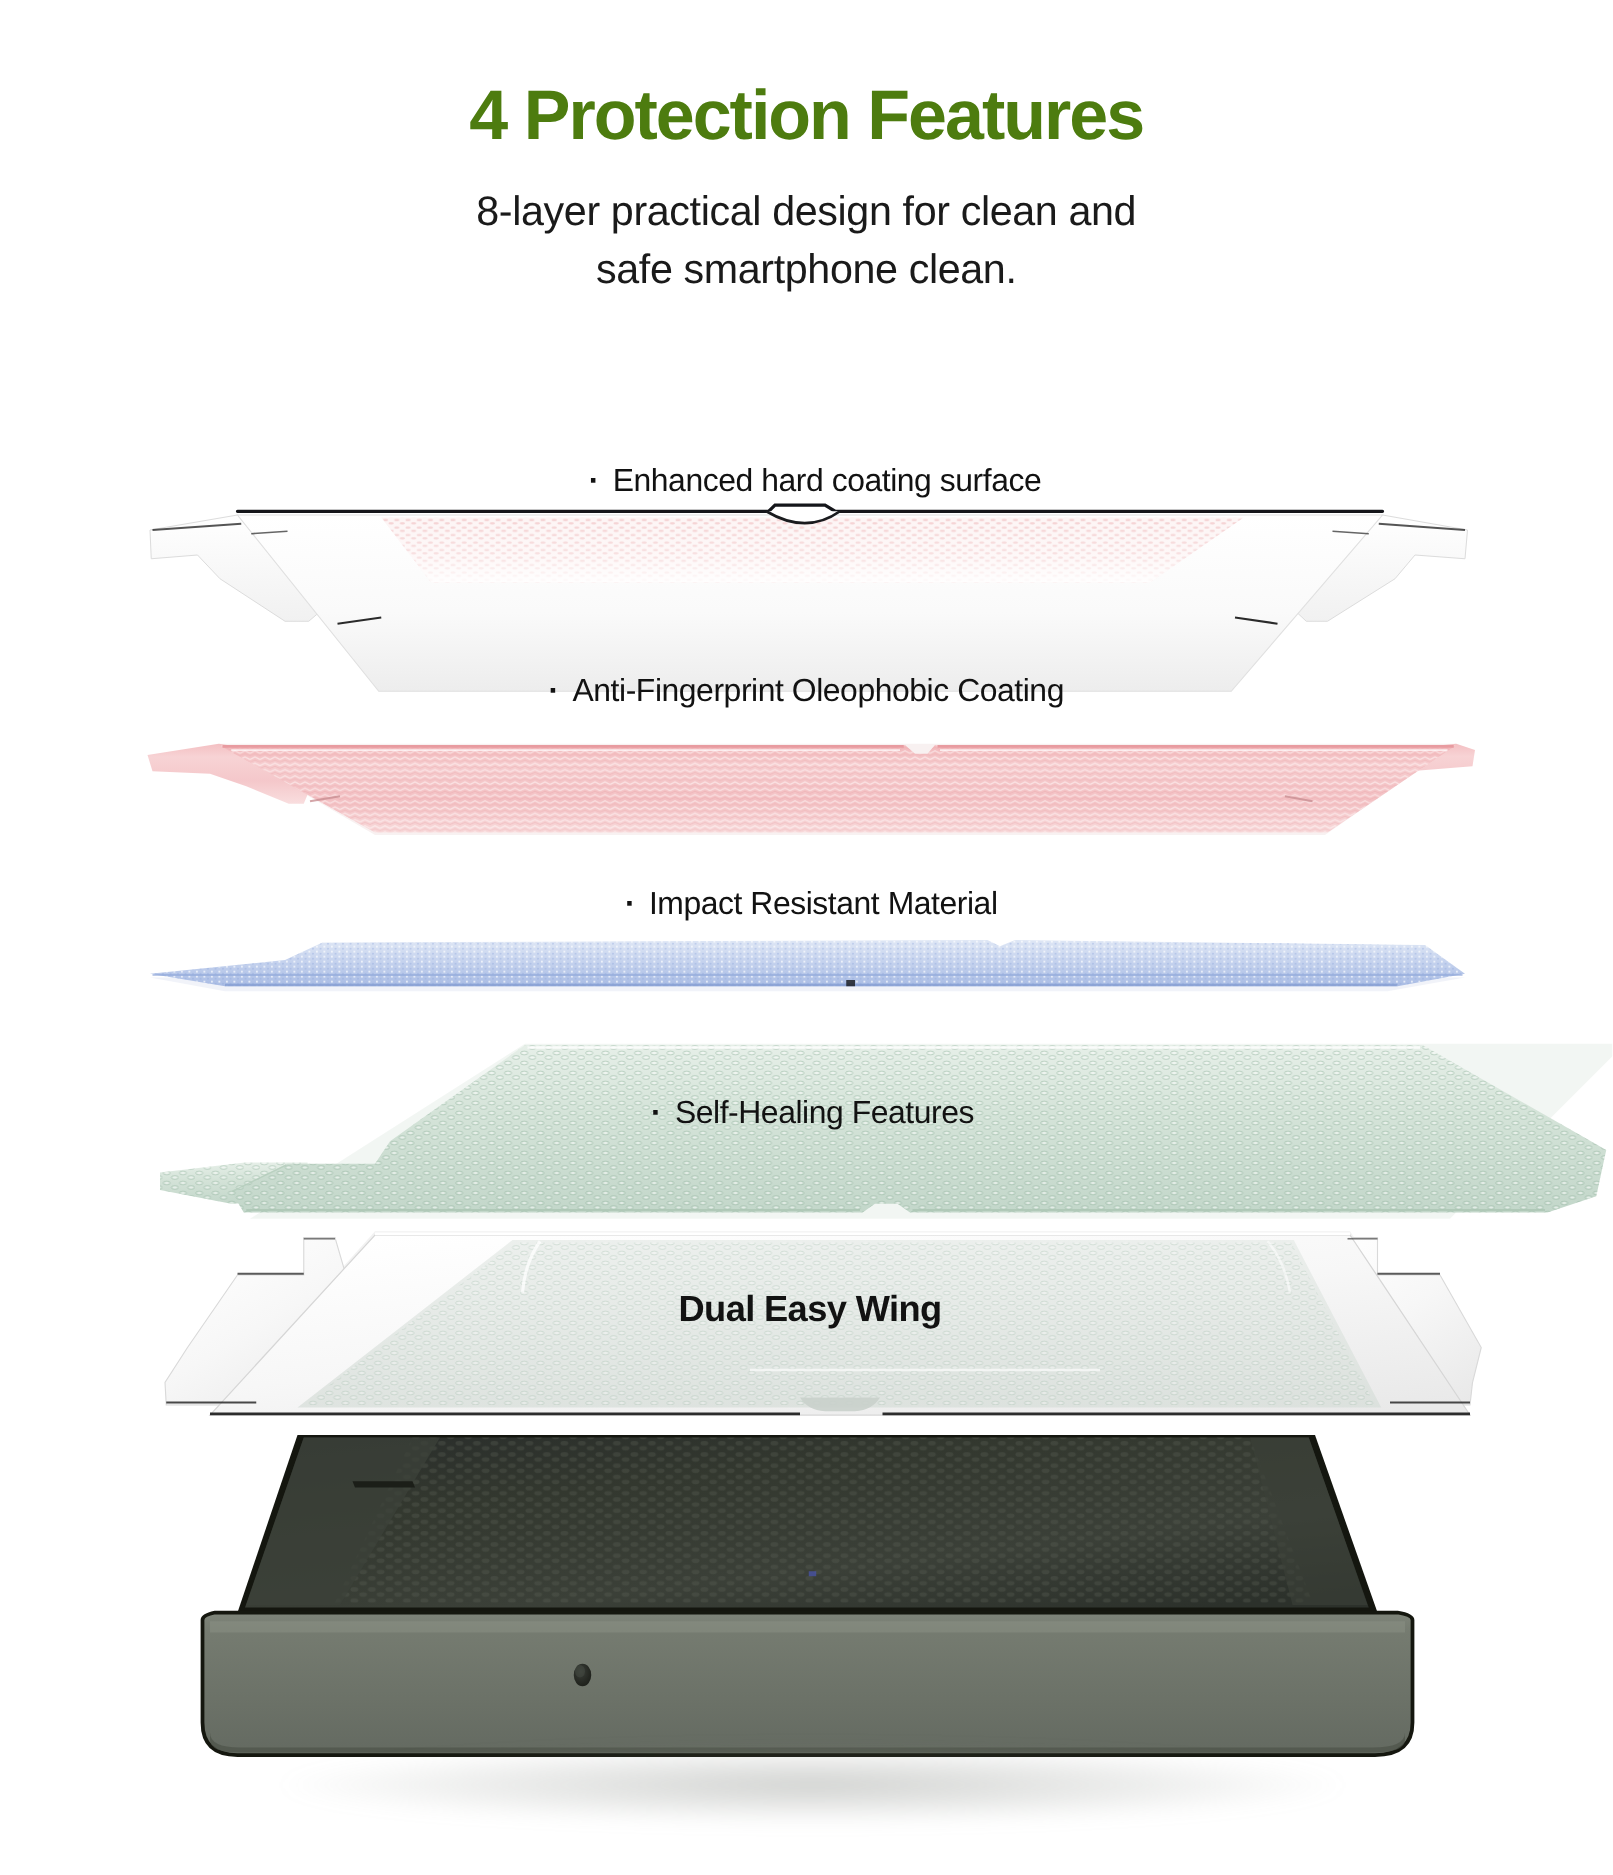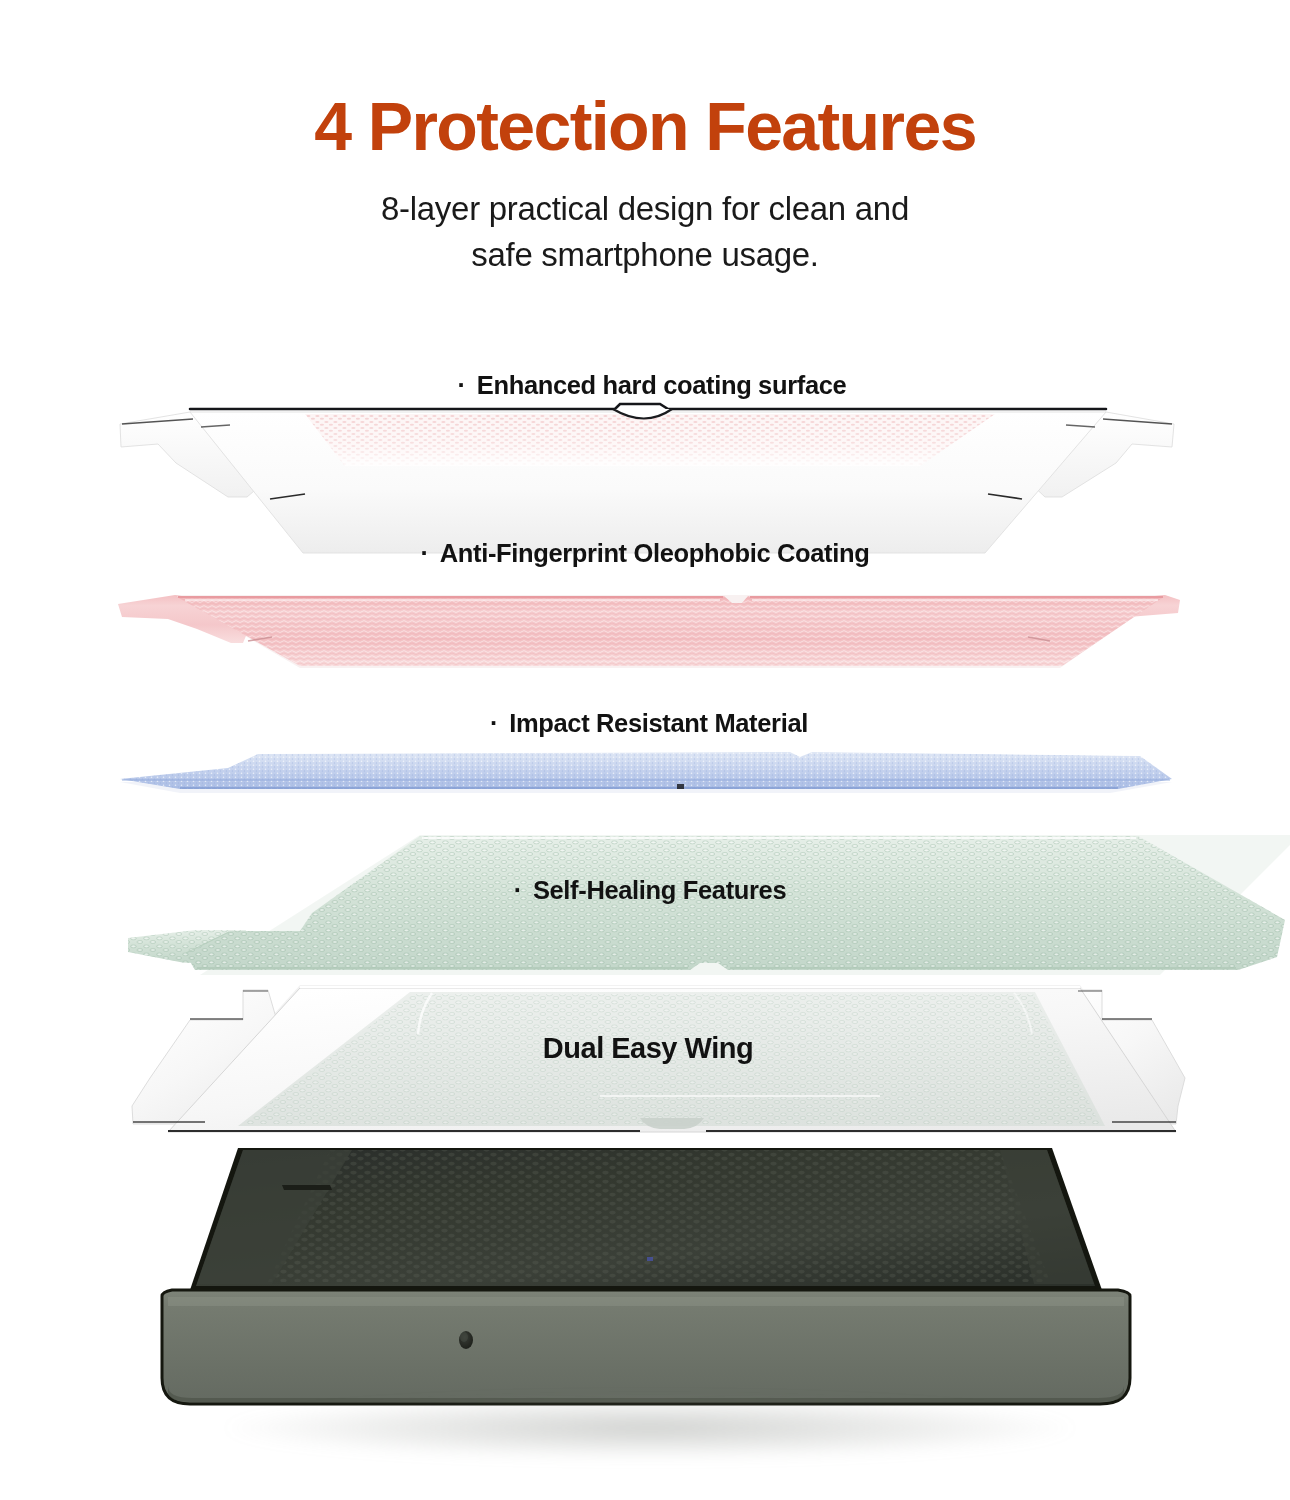--- a/index.html
+++ b/index.html
@@ -12,35 +12,35 @@
     color:#111111;
     -webkit-font-smoothing:antialiased;
   }
 
   
   #header{
     position:absolute; left:0; top:0; width:1290px;
     text-align:center;
   }
   #title{
-    font-size:68px; font-weight:700; letter-spacing:-1.6px;
-    line-height:1; color:#c2410c; padding-top:92px;
+    font-size:56px; font-weight:700; letter-spacing:-1.6px;
+    line-height:1; color:#4d7c0f; padding-top:64px;
   }
   #subtitle{
     font-size:33px; font-weight:400; line-height:1.38;
     color:#1a1a1a; padding-top:26px; letter-spacing:-0.3px;
   }
 
   
   #stack{
     position:absolute; left:0; top:0; width:1290px; height:1500px;
   }
   .lbl{
     position:absolute; z-index:60;
-    font-size:25.5px; font-weight:700; color:#121212;
+    font-size:25.5px; font-weight:400; color:#121212;
     white-space:nowrap; letter-spacing:-0.35px;
     transform:translateX(-50%);
   }
   .lbl.bullet::before{ content:"\00B7"; margin-right:11px; font-weight:700; }
   .lbl.big{ font-size:29px; font-weight:700; letter-spacing:-0.5px; }
 
   
   .sheet{ position:absolute; left:0; top:0; }
 
   #ground-shadow{
@@ -53,21 +53,21 @@
     z-index:1;
   }
 </style>
 </head>
 <body>
 
 <div id="header">
   <h1 id="title">4 Protection Features</h1>
   <div id="subtitle">
     <div>8-layer practical design for clean and</div>
-    <div>safe smartphone usage.</div>
+    <div>safe smartphone clean.</div>
   </div>
 </div>
 
 <div id="stack">
 
   <svg class="sheet" width="1290" height="1500" viewBox="0 0 1290 1500">
     <defs>
 
       <linearGradient id="gWhiteTop" x1="0" y1="0" x2="0" y2="1">
         <stop offset="0%" stop-color="#ffffff"></stop>

